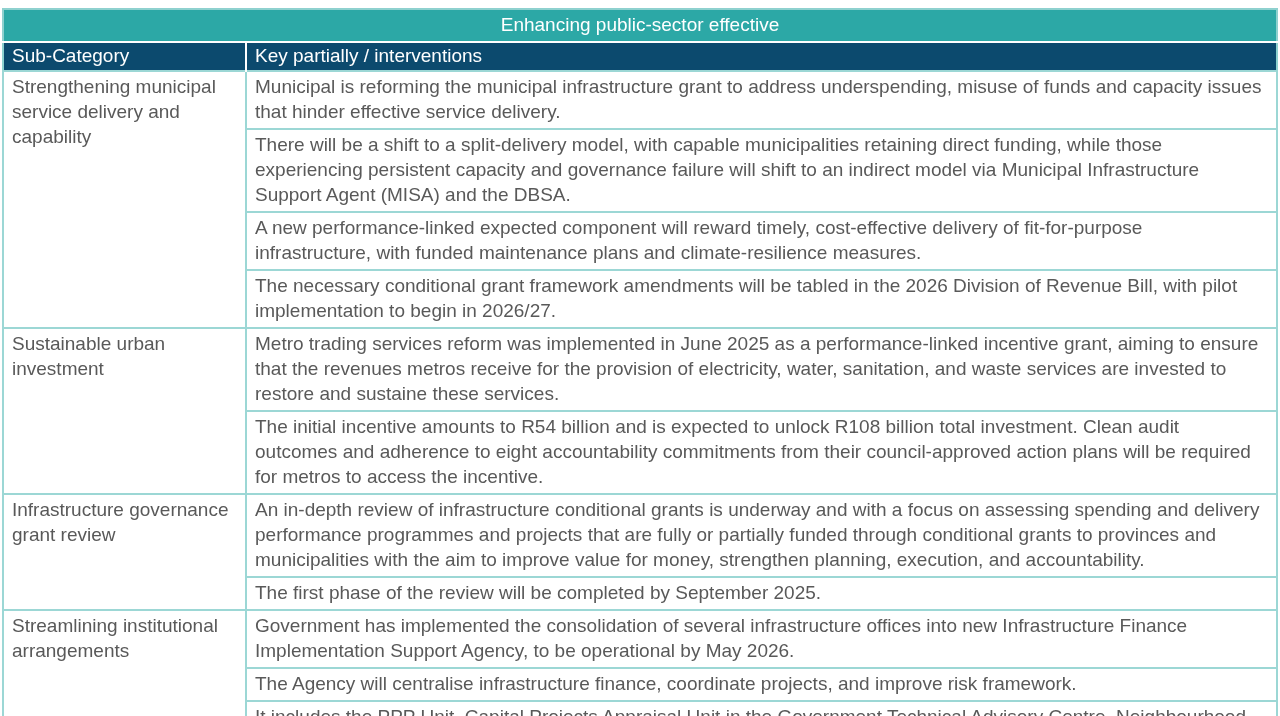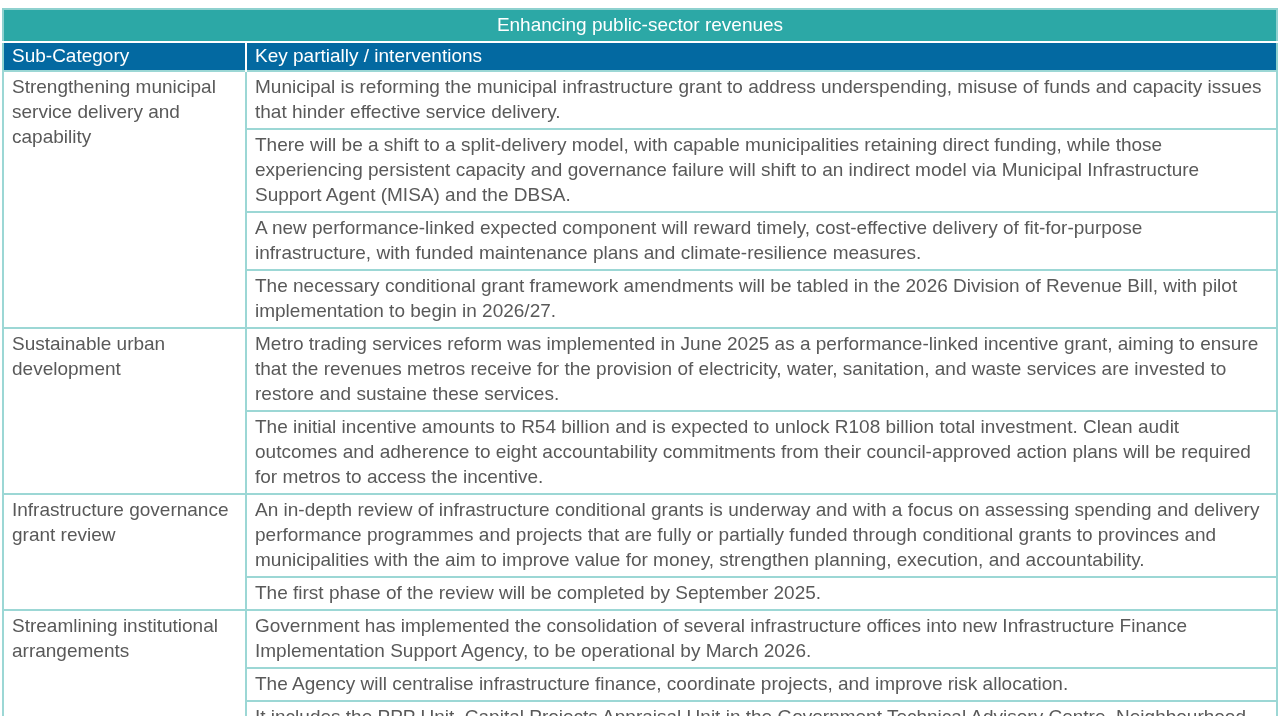--- a/index.html
+++ b/index.html
@@ -27,21 +27,21 @@
   tr.title-row th {
     background: #2ca8a6;
     color: #ffffff;
     font-weight: normal;
     font-size: 19px;
     text-align: center;
     padding: 4px 6px 5px 6px;
     border-bottom: 2px solid #ffffff;
   }
   tr.header-row th {
-    background: #0369a1;
+    background: #0c4a6e;
     color: #ffffff;
     font-weight: normal;
     font-size: 19px;
     text-align: left;
     padding: 2px 8px 3px 8px;
     vertical-align: middle;
   }
   tr.header-row th.col2 {
     border-left: 2px solid #ffffff;
   }
@@ -66,21 +66,21 @@
 <body>
 
 <div class="page">
   <table class="delivery-table">
     <colgroup>
         <col class="c1">
         <col class="c2">
       </colgroup>
     <thead>
       <tr class="title-row">
-        <th colspan="2">Enhancing public-sector revenues</th>
+        <th colspan="2">Enhancing public-sector effective</th>
       </tr>
       <tr class="header-row">
         <th class="col1">Sub-Category</th>
         <th class="col2">Key partially / interventions</th>
       </tr>
     </thead>
     <tbody>
 
       <tr>
         <td class="cat" rowspan="4">Strengthening municipal service delivery and capability</td>
@@ -90,40 +90,40 @@
         <td>There will be a shift to a split-delivery model, with capable municipalities retaining direct funding, while those experiencing persistent capacity and governance failure will shift to an indirect model via Municipal Infrastructure Support Agent (MISA) and the DBSA.</td>
       </tr>
       <tr>
         <td>A new performance-linked expected component will reward timely, cost-effective delivery of fit-for-purpose infrastructure, with funded maintenance plans and climate-resilience measures.</td>
       </tr>
       <tr>
         <td>The necessary conditional grant framework amendments will be tabled in the 2026 Division of Revenue Bill, with pilot implementation to begin in 2026/27.</td>
       </tr>
 
       <tr>
-        <td class="cat" rowspan="2">Sustainable urban development</td>
+        <td class="cat" rowspan="2">Sustainable urban investment</td>
         <td>Metro trading services reform was implemented in June 2025 as a performance-linked incentive grant, aiming to ensure that the revenues metros receive for the provision of electricity, water, sanitation, and waste services are invested to restore and sustaine these services.</td>
       </tr>
       <tr>
         <td>The initial incentive amounts to R54 billion and is expected to unlock  R108 billion total investment. Clean audit outcomes and adherence to eight accountability commitments from their council-approved action plans will be required for metros to access the incentive.</td>
       </tr>
 
       <tr>
         <td class="cat" rowspan="2">Infrastructure governance grant review</td>
         <td>An in-depth review of infrastructure conditional grants is underway and with a focus on assessing spending and delivery performance programmes and projects that are fully or partially funded through conditional grants to provinces and municipalities with the aim to improve value for money, strengthen planning, execution, and accountability.</td>
       </tr>
       <tr>
         <td>The first phase of the review will be completed by September 2025.</td>
       </tr>
 
       <tr>
         <td class="cat" rowspan="3">Streamlining institutional arrangements</td>
-        <td>Government has implemented the consolidation of several infrastructure offices into new Infrastructure Finance Implementation Support Agency, to be operational by March 2026.</td>
+        <td>Government has implemented the consolidation of several infrastructure offices into new Infrastructure Finance Implementation Support Agency, to be operational by May 2026.</td>
       </tr>
       <tr>
-        <td>The Agency will centralise infrastructure finance, coordinate projects, and improve risk allocation.</td>
+        <td>The Agency will centralise infrastructure finance, coordinate projects, and improve risk framework.</td>
       </tr>
       <tr>
         <td>It includes the PPP Unit, Capital Projects Appraisal Unit in the Government Technical Advisory Centre, Neighbourhood Development Partnership Programme, and Infrastructure Fund.</td>
       </tr>
     </tbody>
   </table>
 </div>
 
 </body></html>

